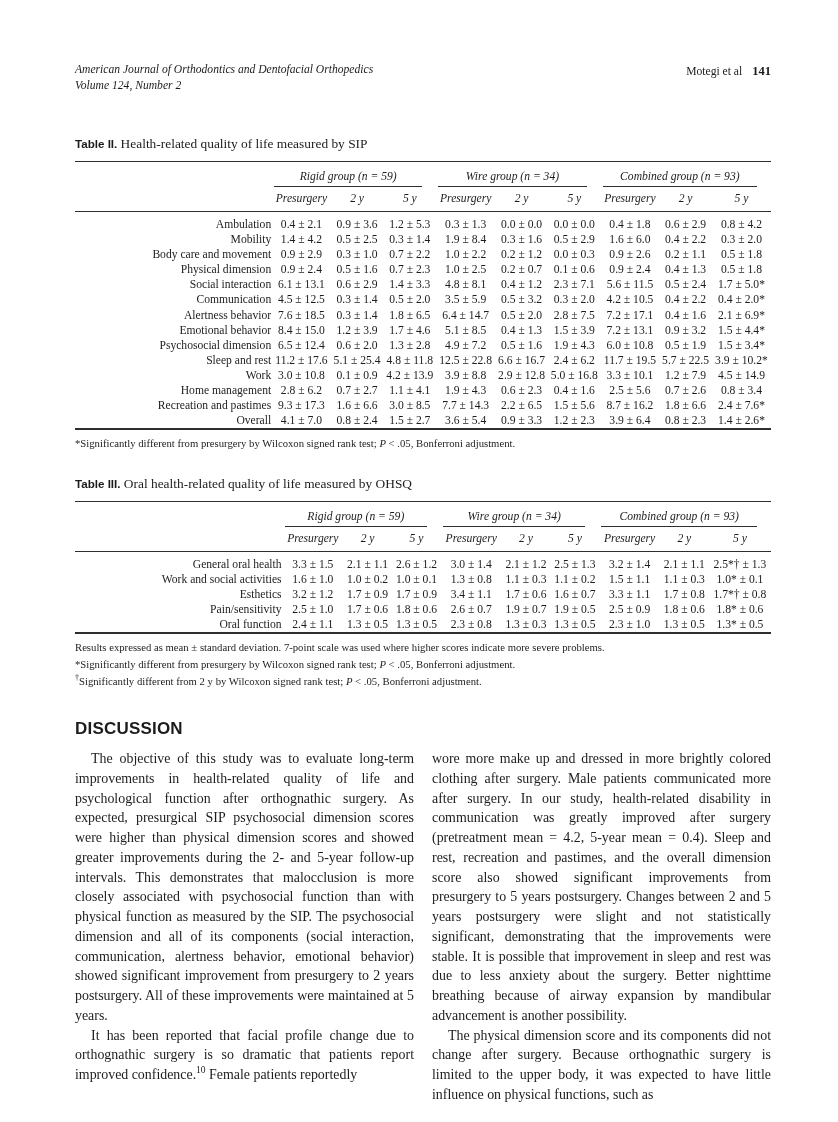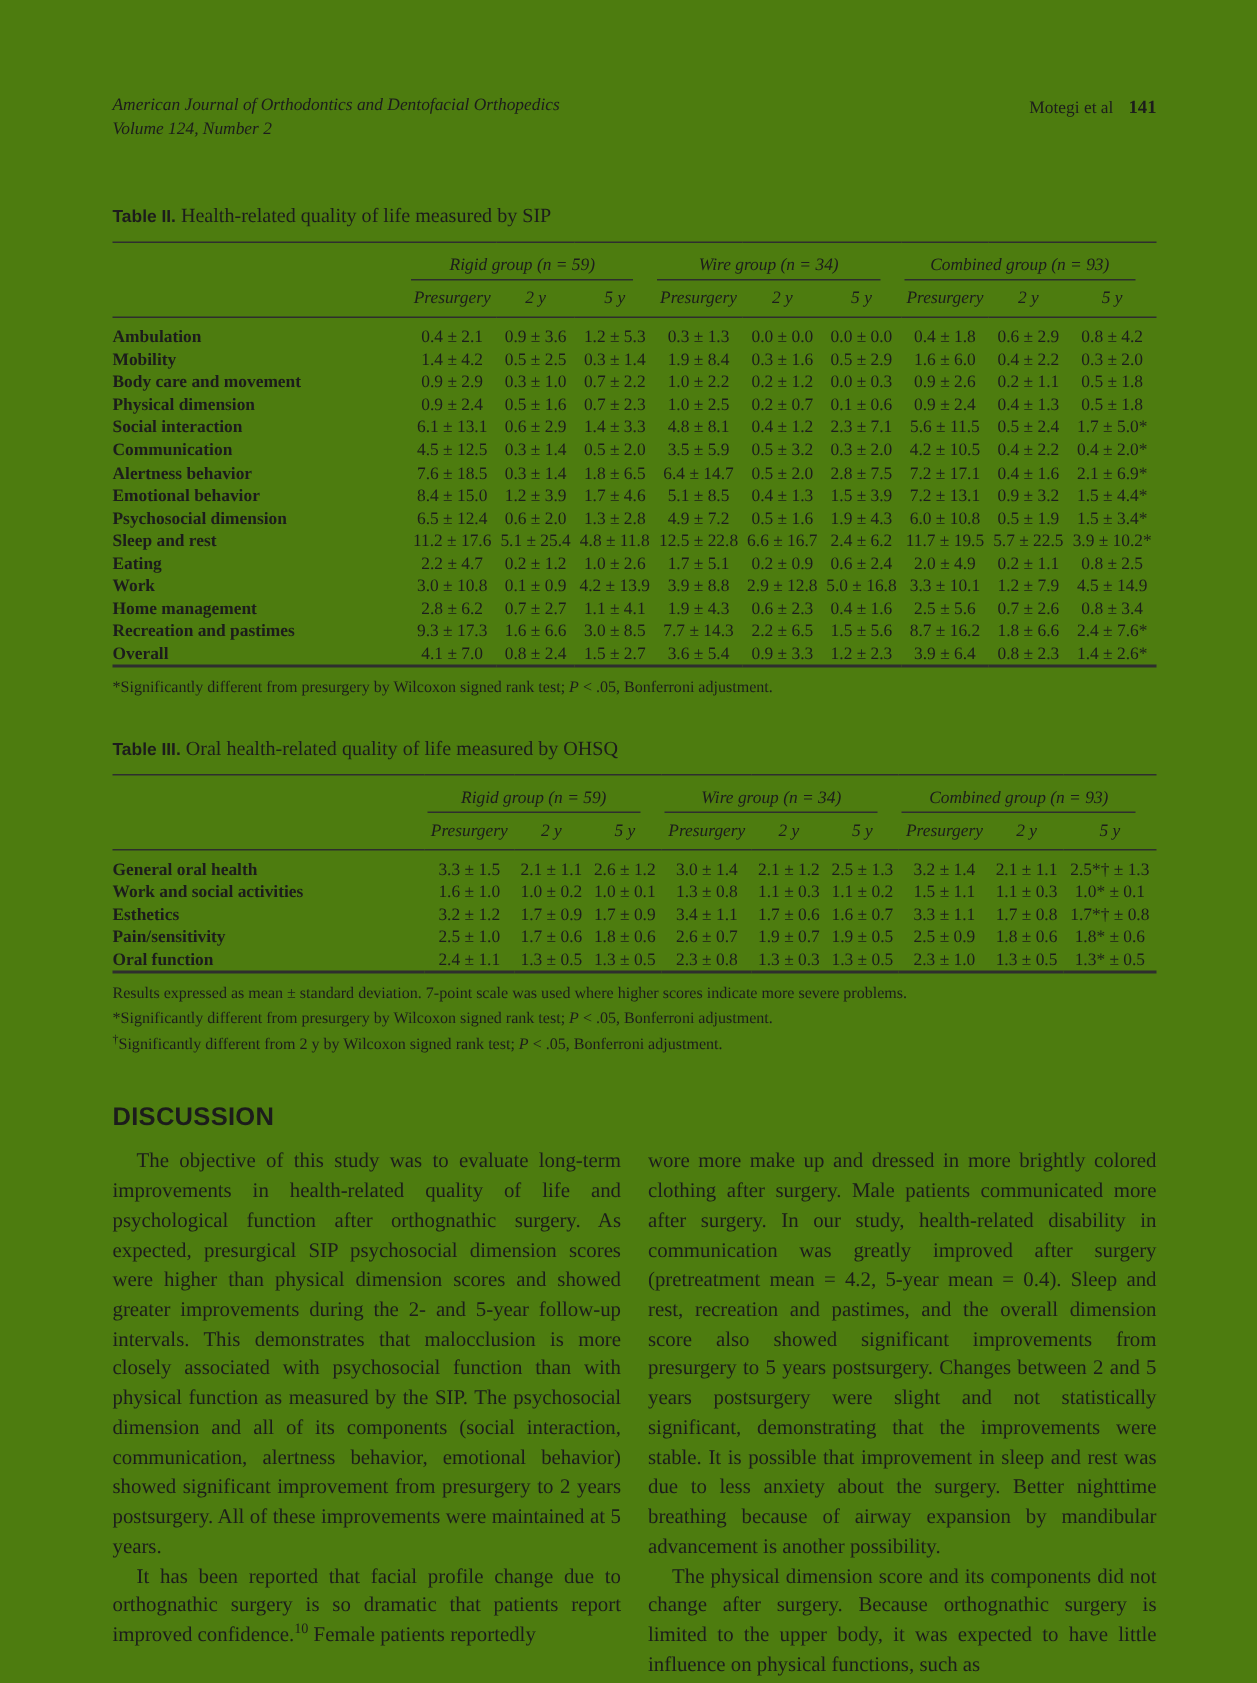--- a/index.html
+++ b/index.html
@@ -1,17 +1,17 @@
 <!DOCTYPE html>
 <html><head>
 <meta charset="utf-8">
 <style>
   html,body{margin:0;padding:0;background:#e8e8e8;}
   .page{
-    width:838px;height:1122px;background:#4d7c0f;box-sizing:border-box;
+    width:838px;height:1122px;background:#ffffff;box-sizing:border-box;
     padding:62px 67px 0 75px;position:relative;overflow:hidden;
     font-family:"Liberation Serif","DejaVu Serif",serif;color:#1c1c1c;
     margin:0 auto;
   }
   
   .page-header{display:flex;justify-content:space-between;align-items:flex-start;
     font-size:11.6px;line-height:1.38;}
   .ph-left{font-style:italic;}
   .ph-right{white-space:nowrap;padding-top:1px;}
   .authors{}
@@ -30,21 +30,21 @@
   table.data-table th{font-weight:normal;font-style:italic;font-size:11.6px;padding:0;}
   tr.groups-row th.group{padding-top:7px;}
   .group-inner{border-bottom:1.2px solid #2e2e2e;padding:1px 0 3px 0;margin:0 14px 0 2px;
     text-align:center;white-space:nowrap;}
   tr.sub-row th{border-bottom:1.2px solid #2e2e2e;padding:5px 1px 6px 1px;text-align:center;white-space:nowrap;}
   tr.sub-row th.lbl{border-bottom:1.2px solid #2e2e2e;}
   tbody td{font-size:11.6px;text-align:center;vertical-align:top;
     padding:0.6px 1px;white-space:nowrap;line-height:1.2;}
   tbody tr:first-child td{padding-top:6px;}
   tbody tr:last-child td{padding-bottom:0;}
-  td.rowlabel{text-align:left;min-width:168px;padding-left:14px;text-indent:-14px;white-space:normal;font-weight:bold;}
+  td.rowlabel{text-align:right;min-width:168px;padding-left:14px;text-indent:-14px;white-space:normal;}
 
   .footnotes{font-size:10.7px;line-height:1.55;margin-top:5px;}
   .footnotes div{margin:0;}
   .footnotes sup{font-size:8px;}
 
   
   .discussion{margin-top:30px;}
   .disc-heading{font-family:"Liberation Sans","DejaVu Sans",sans-serif;
     font-weight:bold;font-size:17px;margin:0 0 10px 0;letter-spacing:.2px;}
   .cols{display:flex;gap:18px;}
@@ -215,32 +215,20 @@
             <td>5.1 ± 25.4</td>
             <td>4.8 ± 11.8</td>
             <td>12.5 ± 22.8</td>
             <td>6.6 ± 16.7</td>
             <td>2.4 ± 6.2</td>
             <td>11.7 ± 19.5</td>
             <td>5.7 ± 22.5</td>
             <td>3.9 ± 10.2*</td>
           </tr>
           <tr>
-            <td class="rowlabel">Eating</td>
-            <td>2.2 ± 4.7</td>
-            <td>0.2 ± 1.2</td>
-            <td>1.0 ± 2.6</td>
-            <td>1.7 ± 5.1</td>
-            <td>0.2 ± 0.9</td>
-            <td>0.6 ± 2.4</td>
-            <td>2.0 ± 4.9</td>
-            <td>0.2 ± 1.1</td>
-            <td>0.8 ± 2.5</td>
-          </tr>
-          <tr>
             <td class="rowlabel">Work</td>
             <td>3.0 ± 10.8</td>
             <td>0.1 ± 0.9</td>
             <td>4.2 ± 13.9</td>
             <td>3.9 ± 8.8</td>
             <td>2.9 ± 12.8</td>
             <td>5.0 ± 16.8</td>
             <td>3.3 ± 10.1</td>
             <td>1.2 ± 7.9</td>
             <td>4.5 ± 14.9</td>

